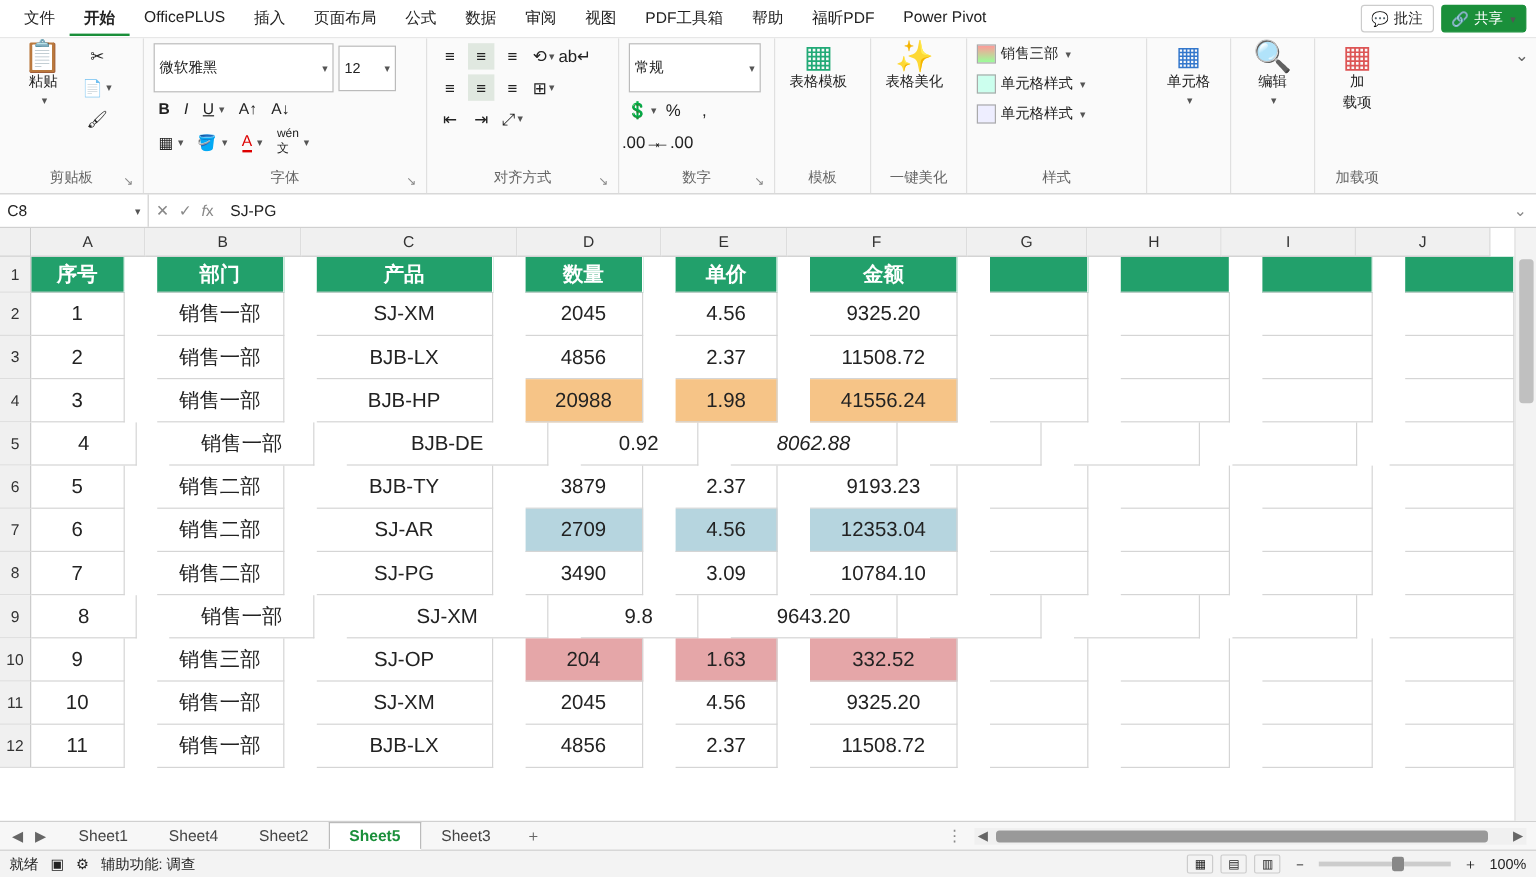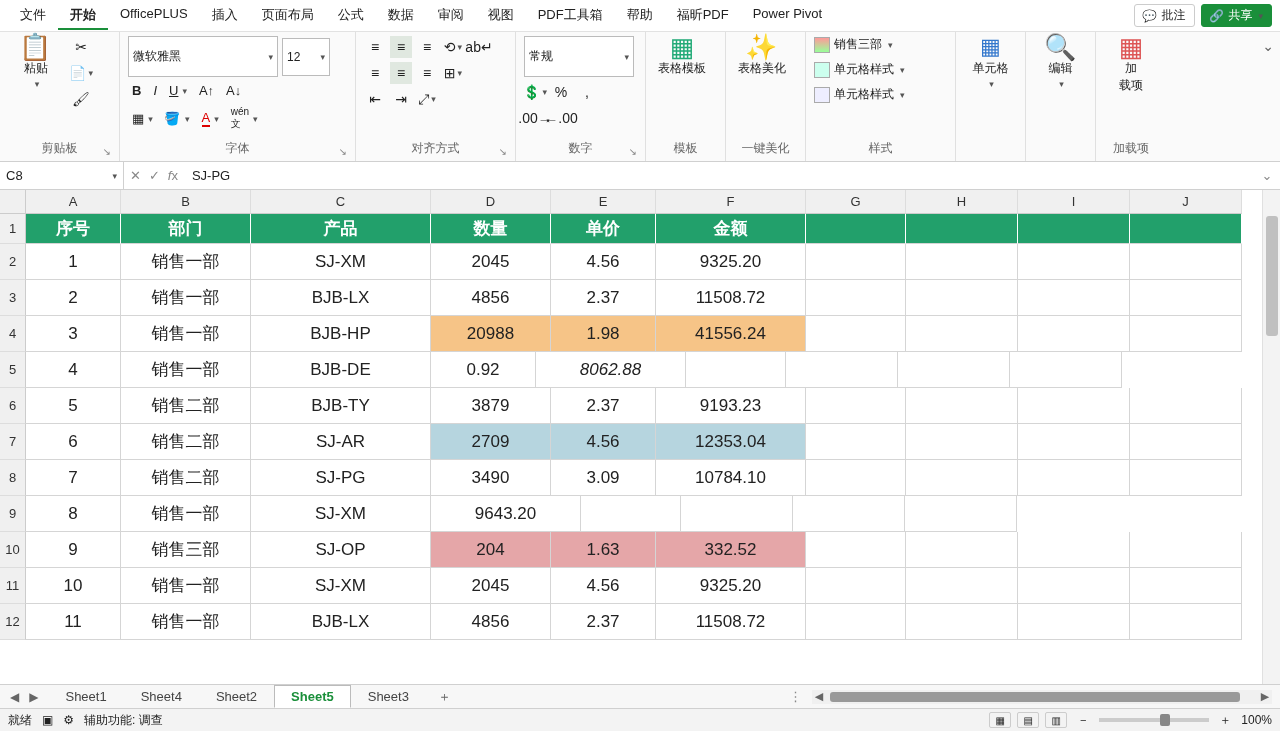--- a/index.html
+++ b/index.html
@@ -42,21 +42,21 @@
 .fb-expand { width: 26px; text-align: center; color: #888; }
 
 
 .grid-area { display: flex; height: 494px; position: relative; }
 .corner { width: 26px; height: 24px; border-bottom: 1px solid #ccc; border-right: 1px solid #ccc; background: #f0f0f0; position: absolute; left:0; top:0; z-index:2; }
 .col-headers { position: absolute; left: 26px; top: 0; right: 18px; height: 24px; display: flex; z-index:2; }
 .col-h { border-right: 1px solid #ddd; border-bottom: 1px solid #ccc; background: #f0f0f0; text-align: center; font-size: 13px; line-height: 24px; color: #333; }
 .row-headers { position: absolute; left: 0; top: 24px; width: 26px; z-index:2; }
 .row-h { height: 36px; border-bottom: 1px solid #ddd; border-right: 1px solid #ccc; background: #f0f0f0; text-align: center; line-height: 36px; font-size: 13px; color: #333; }
 .cells { position: absolute; left: 26px; top: 24px; right: 18px; bottom: 0; }
-.row { display: flex; height: 36px; }
+.row { display: flex; height: 36px; gap: 27px; }
 .cell { border-right: 1px solid #d5d5d5; border-bottom: 1px solid #d5d5d5; display: flex; align-items: center; justify-content: center; font-size: 17px; color: #222; overflow: hidden; }
 .row.header .cell { background: #22a06b; color: #fff; font-weight: 600; border-right: 1px solid #fff; }
 .row.hl-orange .cell.hl { background: #f6c487; }
 .row.hl-blue .cell.hl { background: #b6d5df; }
 .row.hl-red .cell.hl { background: #e5a6a8; }
 .vscroll { position: absolute; right: 0; top: 0; width: 18px; bottom: 0; background: #f3f3f3; border-left: 1px solid #e0e0e0; }
 .vscroll .thumb { position: absolute; left: 3px; top: 26px; width: 12px; height: 120px; background: #c0c0c0; border-radius: 3px; }
 
 
 .tab-strip { display: flex; align-items: center; height: 24px; border-top: 1px solid #d0d0d0; background: #f7f7f7; }
@@ -427,20 +427,21 @@
         <div class="cell" style="width: 150px;">10784.10</div>
         <div class="cell" style="width: 100px;"></div>
         <div class="cell" style="width: 112px;"></div>
         <div class="cell" style="width: 112px;"></div>
         <div class="cell" style="width: 112px;"></div>
       </div>
       <div class="row">
         <div class="cell" style="width: 95px;">8</div>
         <div class="cell" style="width: 130px;">销售一部</div>
         <div class="cell" style="width: 180px;">SJ-XM</div>
+        <div class="cell" style="width: 105px;">9.8</div>
         <div class="cell" style="width: 150px;">9643.20</div>
         <div class="cell" style="width: 100px;"></div>
         <div class="cell" style="width: 112px;"></div>
         <div class="cell" style="width: 112px;"></div>
         <div class="cell" style="width: 112px;"></div>
       </div>
       <div class="row hl-red">
         <div class="cell" style="width: 95px;">9</div>
         <div class="cell" style="width: 130px;">销售三部</div>
         <div class="cell" style="width: 180px;">SJ-OP</div>

